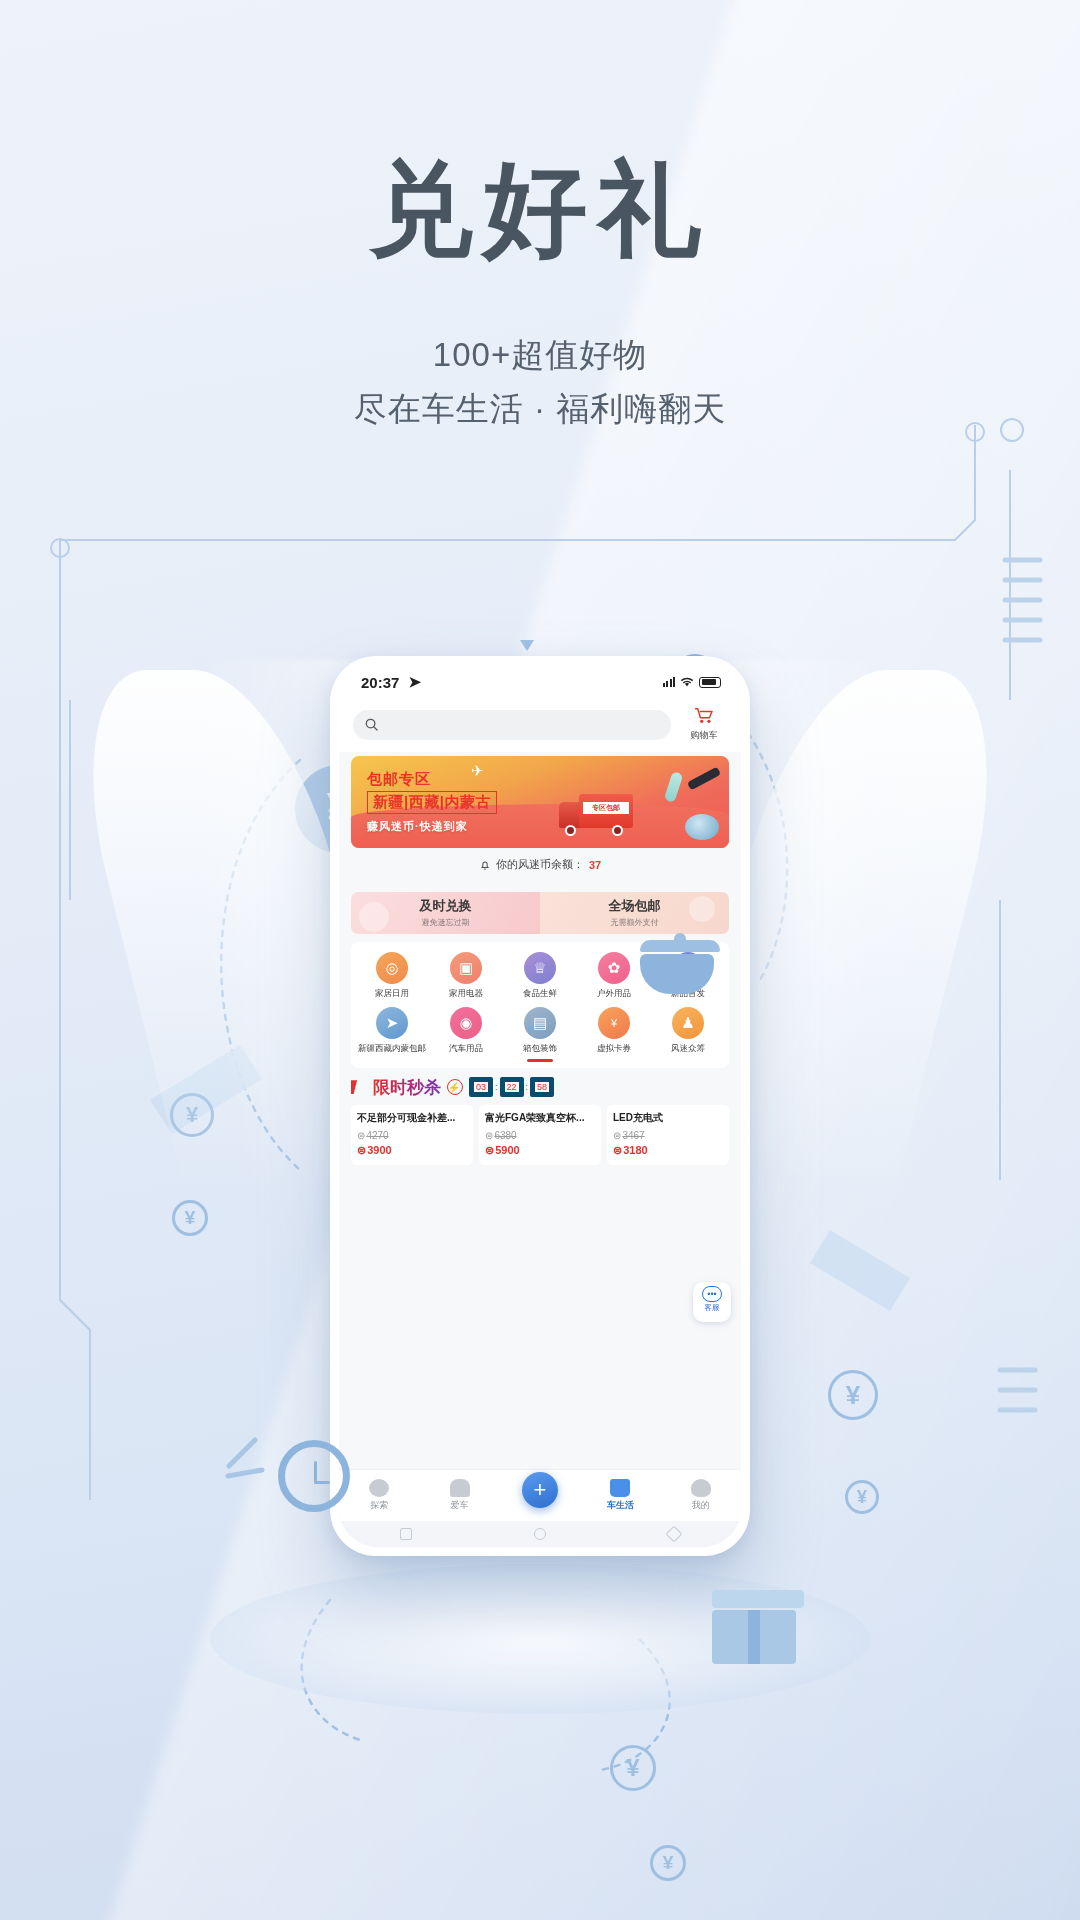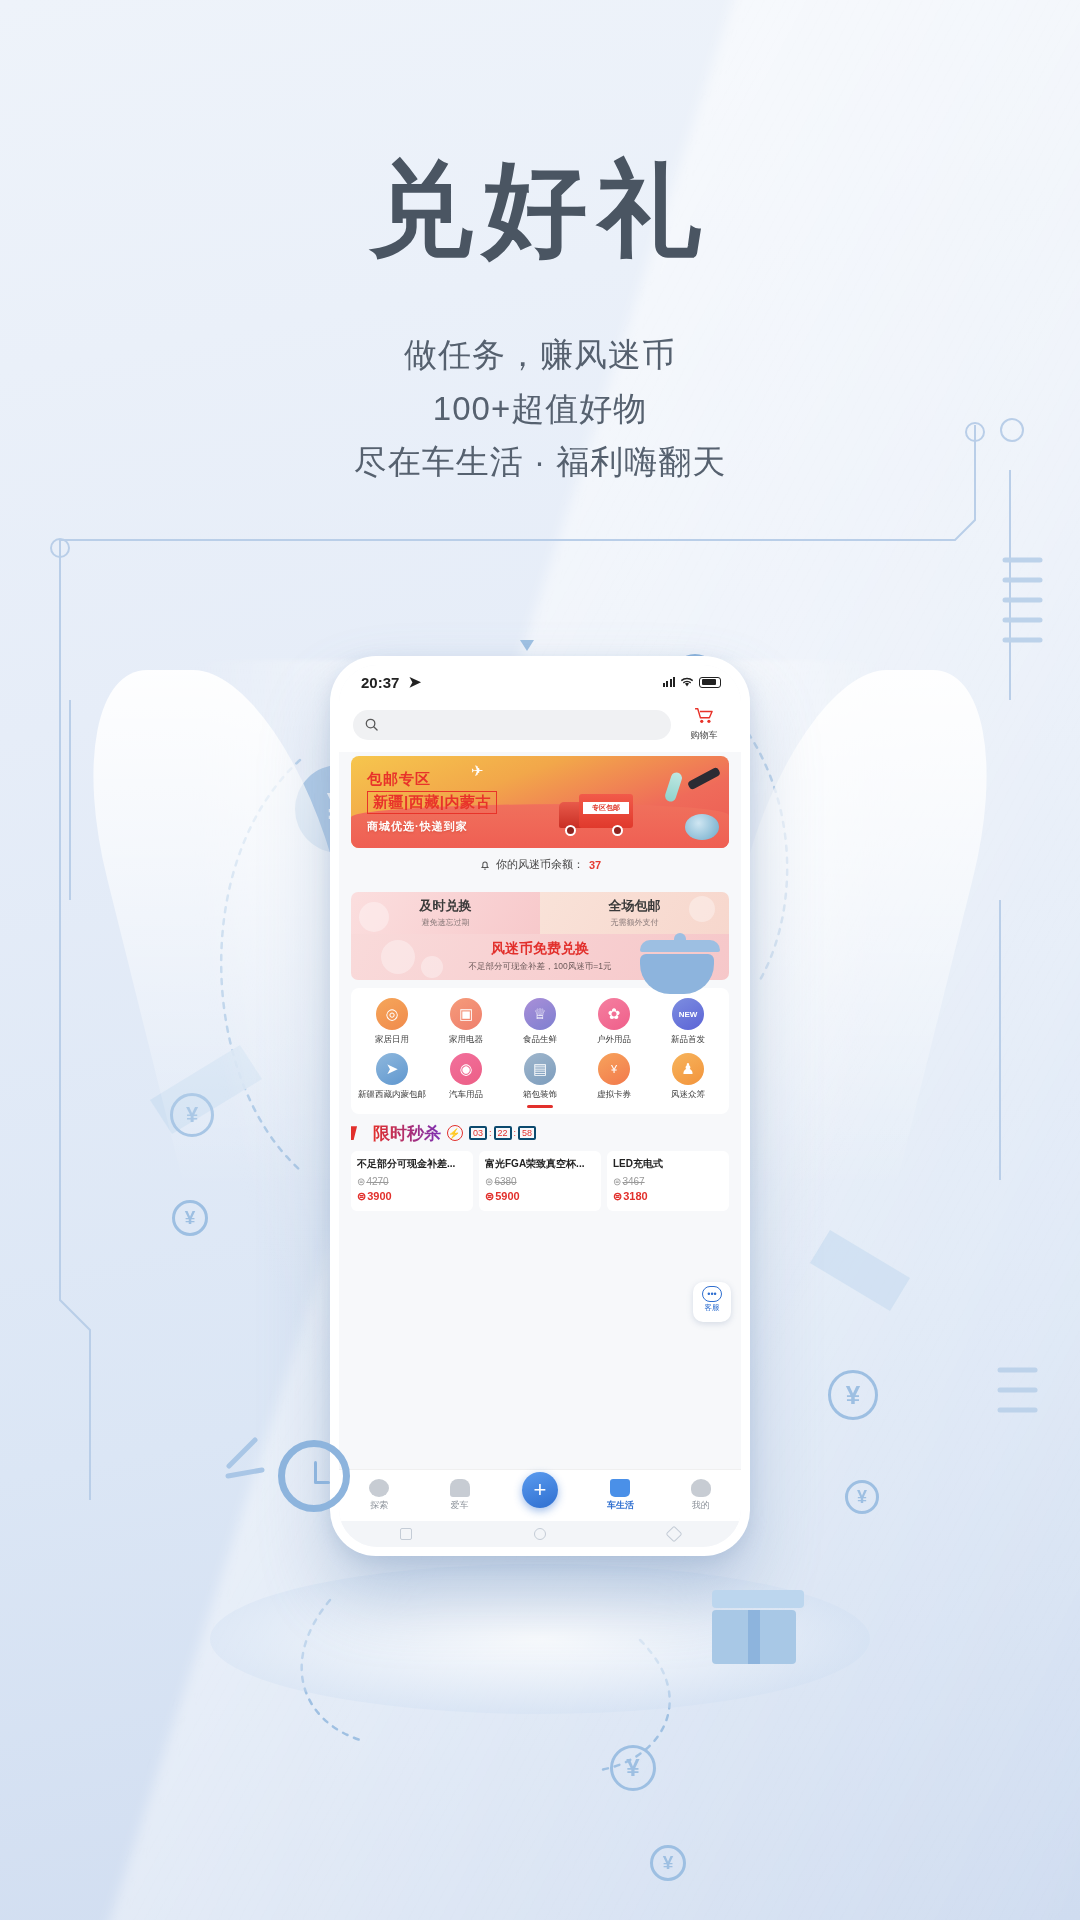--- a/index.html
+++ b/index.html
@@ -151,21 +151,21 @@
   .sale-ico { width:16px; height:14px; background:#e2302c;
     clip-path:polygon(0 0,38% 0,16% 100%,0 100%,0 0); position:relative; }
   .sale-ico:after { content:""; position:absolute; left:8px; top:0; width:9px; height:14px;
     background:#e2302c; clip-path:polygon(30% 0,100% 0,70% 100%,0 100%); }
   .sale-title { font-size:17px; font-weight:bold;
     background:linear-gradient(90deg,#e2302c,#7b2fb5); -webkit-background-clip:text;
     background-clip:text; color:transparent; }
   .bolt { width:16px; height:16px; border-radius:50%; border:1.5px solid #e2302c; color:#e2302c;
     font-size:10px; display:flex; align-items:center; justify-content:center; }
   .cdown { display:flex; align-items:center; gap:2px; font-size:9px; color:#e2302c; }
-  .cdown span.box { border:2px solid #0c4a6e; border-radius:2px; padding:0 2px; }
+  .cdown span.box { border:5px solid #0c4a6e; border-radius:2px; padding:0 2px; }
   .service {
     position:absolute; right:10px; top:617px; width:38px; height:40px; background:#fff;
     border-radius:10px; box-shadow:0 2px 6px rgba(90,120,160,.22); text-align:center;
     padding-top:4px; z-index:9;
   }
   .sv-bubble { width:20px; height:16px; border:1.5px solid #2f6fd0; border-radius:8px;
     margin:0 auto; display:flex; align-items:center; justify-content:center; color:#2f6fd0; font-size:9px; }
   .sv-label { font-size:7.5px; color:#2f6fd0; margin-top:1px; }
   .prods { margin:6px 12px 0; display:flex; gap:6px; }
   .pcard { flex:1; background:#fff; border-radius:6px; padding:6px 6px 8px; min-width:0; position:relative; }
@@ -275,21 +275,20 @@
   <div class="coin outline" style="left:172px;top:1200px;width:36px;height:36px;font-size:19px;">¥</div>
   <div class="coin outline" style="left:828px;top:1370px;width:50px;height:50px;font-size:26px;">¥</div>
   <div class="coin outline" style="left:845px;top:1480px;width:34px;height:34px;font-size:18px;">¥</div>
   <div class="coin outline" style="left:610px;top:1745px;width:46px;height:46px;font-size:24px;">¥</div>
   <div class="coin outline" style="left:650px;top:1845px;width:36px;height:36px;font-size:19px;">¥</div>
 </div>
 
 <div class="header">
   <div class="title">兑好礼</div>
   <div class="subtitle">
-    <div>做任务，赚风迷币</div>
     <div>100+超值好物</div>
     <div>尽在车生活 · 福利嗨翻天</div>
   </div>
 </div>
 
 <div class="stage">
   <div class="spot"></div>
   <div class="beam-l"></div>
   <div class="beam-r"></div>
   <div class="podium"></div>
@@ -350,21 +349,21 @@
           <div class="cart-label">购物车</div>
         </div>
       </div>
 
       <div class="banner">
         <div class="bn-wave"></div>
         <div class="plane">✈</div>
         <div class="bn-text">
           <div class="bn-t1">包邮专区</div>
           <div class="bn-t2">新疆|西藏|内蒙古</div>
-          <div class="bn-t3">商城优选·快递到家</div>
+          <div class="bn-t3">赚风迷币·快递到家</div>
         </div>
         <div class="truck">
           <div class="tk-cab"></div>
           <div class="tk-body">
             <div class="tk-label">专区包邮</div>
           </div>
           <div class="tk-w" style="left:6px;"></div>
           <div class="tk-w" style="right:10px;"></div>
         </div>
         <div class="plate"></div>
@@ -386,26 +385,20 @@
           <div class="promo-cell a">
             <div class="bubble" style="width:30px;height:30px;left:8px;top:10px;"></div>
             <div class="pc-t">及时兑换</div>
             <div class="pc-s">避免遗忘过期</div>
           </div>
           <div class="promo-cell b">
             <div class="bubble" style="width:26px;height:26px;right:14px;top:4px;"></div>
             <div class="pc-t">全场包邮</div>
             <div class="pc-s">无需额外支付</div>
           </div>
-        </div>
-        <div class="promo-bot">
-          <div class="bubble" style="width:34px;height:34px;left:30px;top:6px;"></div>
-          <div class="bubble" style="width:22px;height:22px;left:70px;top:22px;"></div>
-          <div class="pb-t">风迷币免费兑换</div>
-          <div class="pb-s">不足部分可现金补差，100风迷币=1元</div>
         </div>
       </div>
 
       <div class="grid">
         <div class="grow">
           <div class="gitem">
             <div class="gicon" style="background:linear-gradient(150deg,#f5a65a,#f08a4c);">◎</div>
             <div class="glabel">家居日用</div>
           </div>
           <div class="gitem">

